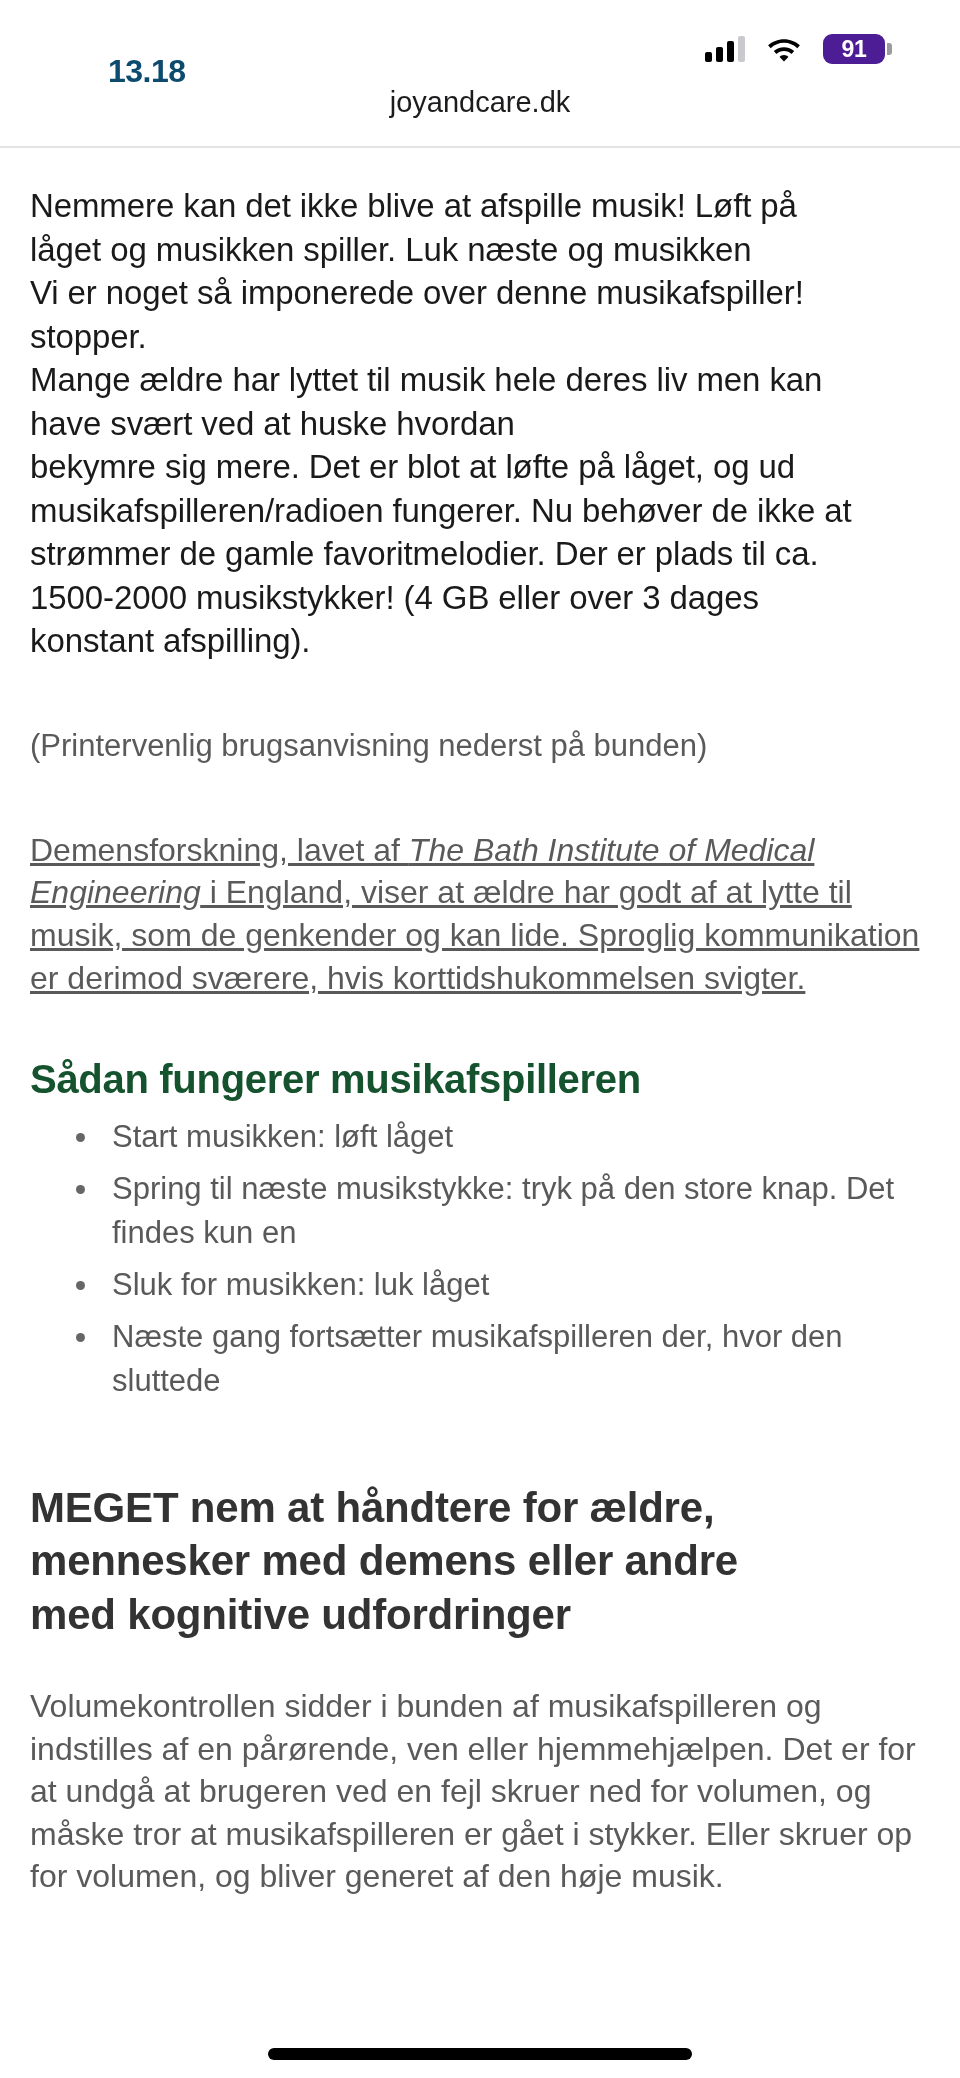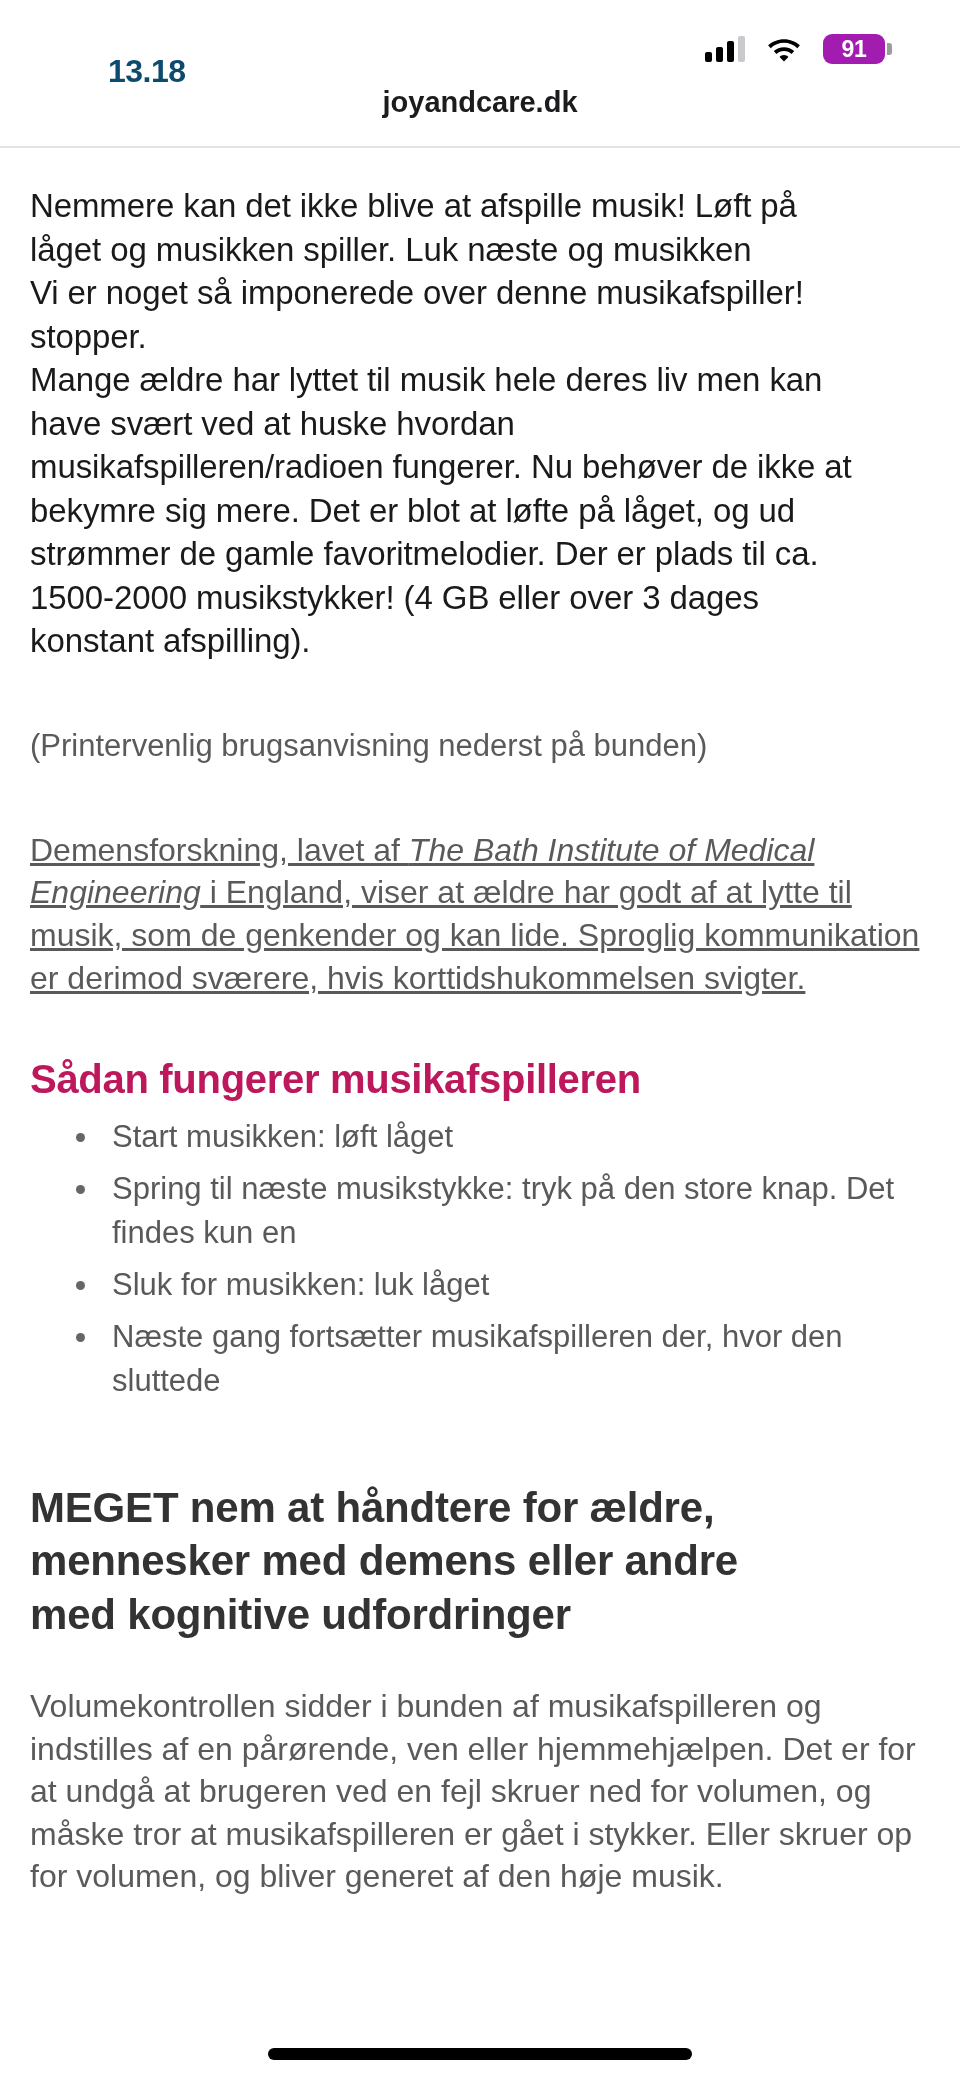--- a/index.html
+++ b/index.html
@@ -63,21 +63,21 @@
   .wifi-icon { width: 34px; height: 26px; display:block; }
 
   .battery {
     position: relative;
     display: flex;
     align-items: center;
   }
   .battery-body {
     width: 62px;
     height: 30px;
-    background: #a21caf;
+    background: #4c1d95;
     border-radius: 9px;
     display: flex;
     align-items: center;
     justify-content: center;
   }
   .battery-level {
     color: #ffffff;
     font-size: 23px;
     font-weight: 700;
     letter-spacing: -0.4px;
@@ -97,21 +97,20 @@
     display: flex;
     align-items: flex-start;
     justify-content: center;
     border-bottom: 2px solid #e4e4e6;
     box-sizing: border-box;
   }
   .url-text {
     font-size: 29px;
     color: #1c1c1e;
     line-height: 1;
-    font-weight: bold;
   }
 
   
   .content {
     padding: 0 30px;
     box-sizing: border-box;
   }
 
   p { margin: 0; }
 
@@ -134,21 +133,21 @@
   .para-research {
     color: #5a5a5a;
     font-size: 32px;
     line-height: 1.33;
     margin-top: 62px;
     text-decoration: underline;
   }
   .para-research em { font-style: italic; }
 
   h2.section-heading {
-    color: #be185d;
+    color: #14532d;
     font-size: 40px;
     font-weight: 700;
     letter-spacing: -0.3px;
     line-height: 1.2;
     margin: 56px 0 12px 0;
   }
 
   ul.bullet-list {
     margin: 0;
     padding: 0 0 0 46px;
@@ -240,22 +239,22 @@
 
 <div class="content">
 
   <p class="para-lead">
     <span class="ln">Nemmere kan det ikke blive at afspille musik! Løft på</span>
     <span class="ln">låget og musikken spiller. Luk næste og musikken</span>
     <span class="ln">Vi er noget så imponerede over denne musikafspiller!</span>
     <span class="ln">stopper.</span>
     <span class="ln">Mange ældre har lyttet til musik hele deres liv men kan</span>
     <span class="ln">have svært ved at huske hvordan</span>
+    <span class="ln">bekymre sig mere. Det er blot at løfte på låget, og ud</span>
     <span class="ln">musikafspilleren/radioen fungerer. Nu behøver de ikke at</span>
-    <span class="ln">bekymre sig mere. Det er blot at løfte på låget, og ud</span>
     <span class="ln">strømmer de gamle favoritmelodier. Der er plads til ca.</span>
     <span class="ln">1500-2000 musikstykker! (4 GB eller over 3 dages</span>
     <span class="ln">konstant afspilling).</span>
   </p>
 
   <p class="para-note">(Printervenlig brugsanvisning nederst på bunden)</p>
 
   <p class="para-research">
     <span>Demensforskning, lavet af </span><em>The Bath Institute of Medical Engineering</em><span> i England, viser at ældre har godt af at lytte til musik, som de genkender og kan lide. Sproglig kommunikation er derimod sværere, hvis korttidshukommelsen svigter.</span>
   </p>

